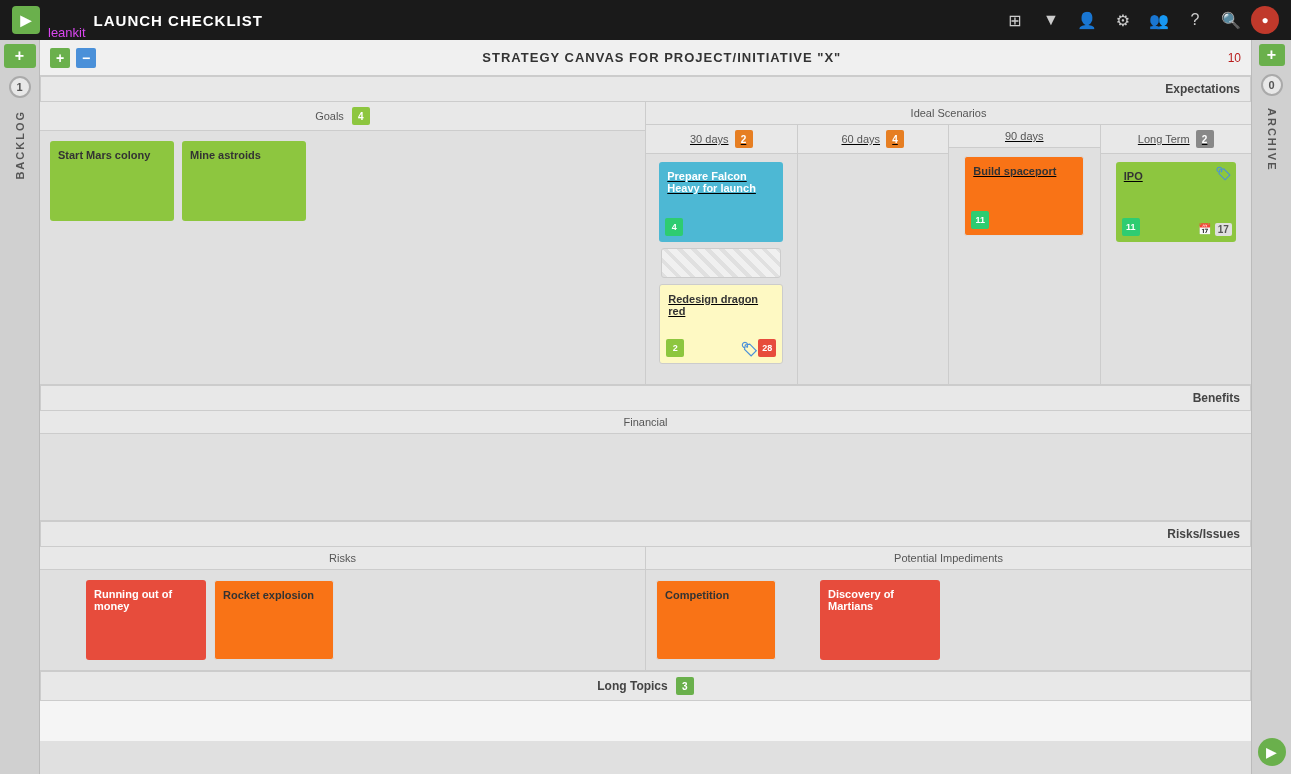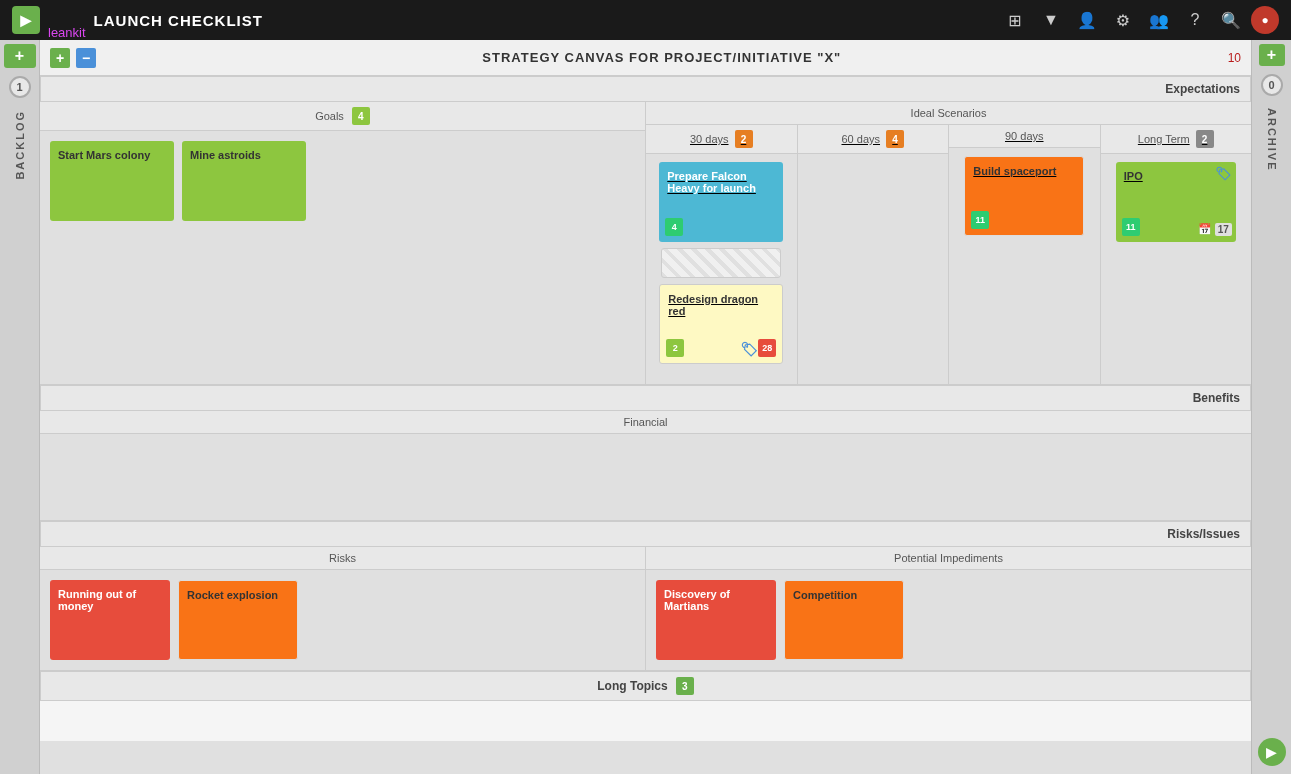--- a/index.html
+++ b/index.html
@@ -205,21 +205,21 @@
       min-height: 80px;
       border-radius: 3px;
       padding: 8px;
       font-size: 11px;
       font-weight: bold;
       color: #333;
       position: relative;
     }
     .card-green { background: #8dc63f; }
     .card-yellow { background: #f97316; border: 1px solid #ddd; }
-    .card-red { background: #e74c3c; color: white; }
+    .card-red { background: #e74c3c; color: white; margin-left: 36px; }
     .card-blue { background: #4db8d4; color: white; }
     .card-white { background: #fef9c3; border: 1px solid #ccc; }
 
     
     .ideal-scenarios {
       display: flex;
       text-decoration: underline;
     }
     .ideal-col {
       flex: 1;
@@ -442,25 +442,25 @@
           <div class="card card-yellow" style="width:120px; min-height:80px;">
             <span>Rocket explosion</span>
           </div>
         </div>
       </div>
       <div class="col-half">
         <div class="col-header">
           <span>Potential Impediments</span>
         </div>
         <div class="col-body">
+          <div class="card card-yellow" style="width:120px; min-height:80px;">
+            <span>Competition</span>
+          </div>
           <div class="card card-red" style="width:120px; min-height:80px;">
             <span>Discovery of Martians</span>
-          </div>
-          <div class="card card-yellow" style="width:120px; min-height:80px;">
-            <span>Competition</span>
           </div>
         </div>
       </div>
     </div>
 
     <div class="section-header" style="display:flex; align-items:center; justify-content:center; gap:8px;">
       <span>Long Topics</span>
       <span class="count-badge" style="background:#6ab04c;">3</span>
     </div>
     <div style="min-height:40px; background:#f5f5f5;"></div>

